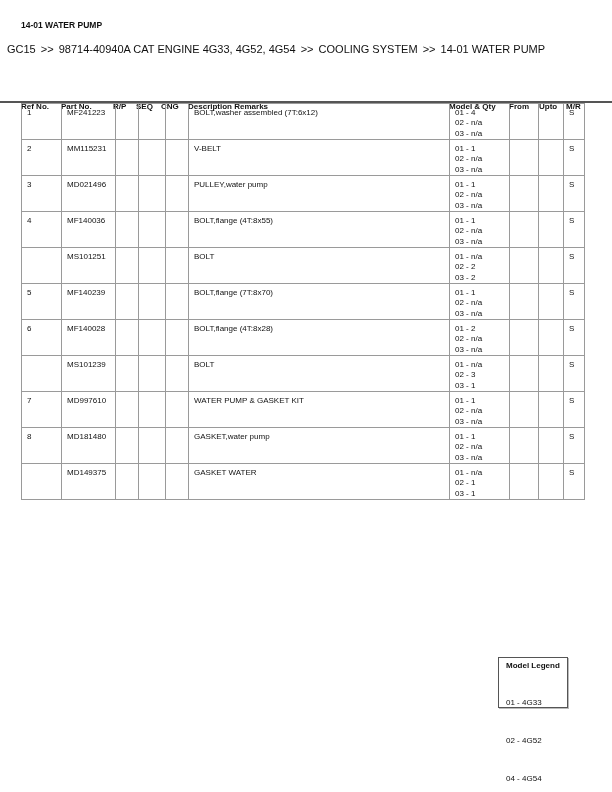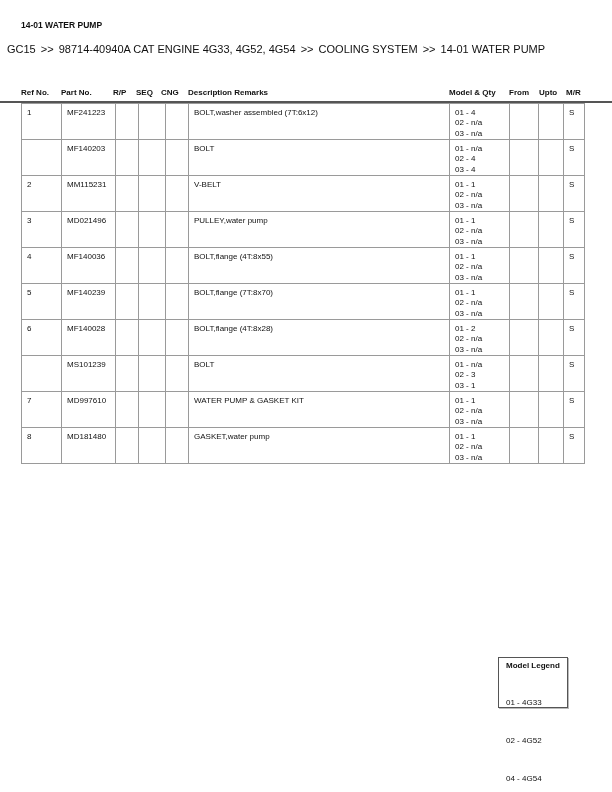--- a/index.html
+++ b/index.html
@@ -35,21 +35,21 @@
       position: absolute;
       left: 0;
       top: 88px;
       width: 612px;
       height: 12px;
       font-size: 8px;
       font-weight: bold;
     }
     .col-headers span {
       position: absolute;
-      top: 0;
+      top: 14px;
       white-space: nowrap;
     }
     .header-rule {
       position: absolute;
       left: 0;
       top: 101px;
       width: 612px;
       height: 2px;
       background: #555555;
     }
@@ -143,36 +143,20 @@
     <td class="mq">
           <div>01 - 4</div>
           <div>02 - n/a</div>
           <div>03 - n/a</div>
         </td>
     <td></td>
     <td></td>
     <td>S</td>
   </tr>
       <tr>
-    <td></td>
-    <td>MF140203</td>
-    <td></td>
-    <td></td>
-    <td></td>
-    <td>BOLT</td>
-    <td class="mq">
-          <div>01 - n/a</div>
-          <div>02 - 4</div>
-          <div>03 - 4</div>
-        </td>
-    <td></td>
-    <td></td>
-    <td>S</td>
-  </tr>
-      <tr>
     <td>2</td>
     <td>MM115231</td>
     <td></td>
     <td></td>
     <td></td>
     <td>V-BELT</td>
     <td class="mq">
           <div>01 - 1</div>
           <div>02 - n/a</div>
           <div>03 - n/a</div>
@@ -201,20 +185,36 @@
     <td>4</td>
     <td>MF140036</td>
     <td></td>
     <td></td>
     <td></td>
     <td>BOLT,flange (4T:8x55)</td>
     <td class="mq">
           <div>01 - 1</div>
           <div>02 - n/a</div>
           <div>03 - n/a</div>
+        </td>
+    <td></td>
+    <td></td>
+    <td>S</td>
+  </tr>
+      <tr>
+    <td></td>
+    <td>MS101251</td>
+    <td></td>
+    <td></td>
+    <td></td>
+    <td>BOLT</td>
+    <td class="mq">
+          <div>01 - n/a</div>
+          <div>02 - 2</div>
+          <div>03 - 2</div>
         </td>
     <td></td>
     <td></td>
     <td>S</td>
   </tr>
       <tr>
     <td>5</td>
     <td>MF140239</td>
     <td></td>
     <td></td>
@@ -281,20 +281,36 @@
     <td>8</td>
     <td>MD181480</td>
     <td></td>
     <td></td>
     <td></td>
     <td>GASKET,water pump</td>
     <td class="mq">
           <div>01 - 1</div>
           <div>02 - n/a</div>
           <div>03 - n/a</div>
+        </td>
+    <td></td>
+    <td></td>
+    <td>S</td>
+  </tr>
+      <tr>
+    <td></td>
+    <td>MD149375</td>
+    <td></td>
+    <td></td>
+    <td></td>
+    <td>GASKET WATER</td>
+    <td class="mq">
+          <div>01 - n/a</div>
+          <div>02 - 1</div>
+          <div>03 - 1</div>
         </td>
     <td></td>
     <td></td>
     <td>S</td>
   </tr>
     </tbody>
 </table>
 
 <div class="legend">
   <div class="legend-title">Model Legend</div>

